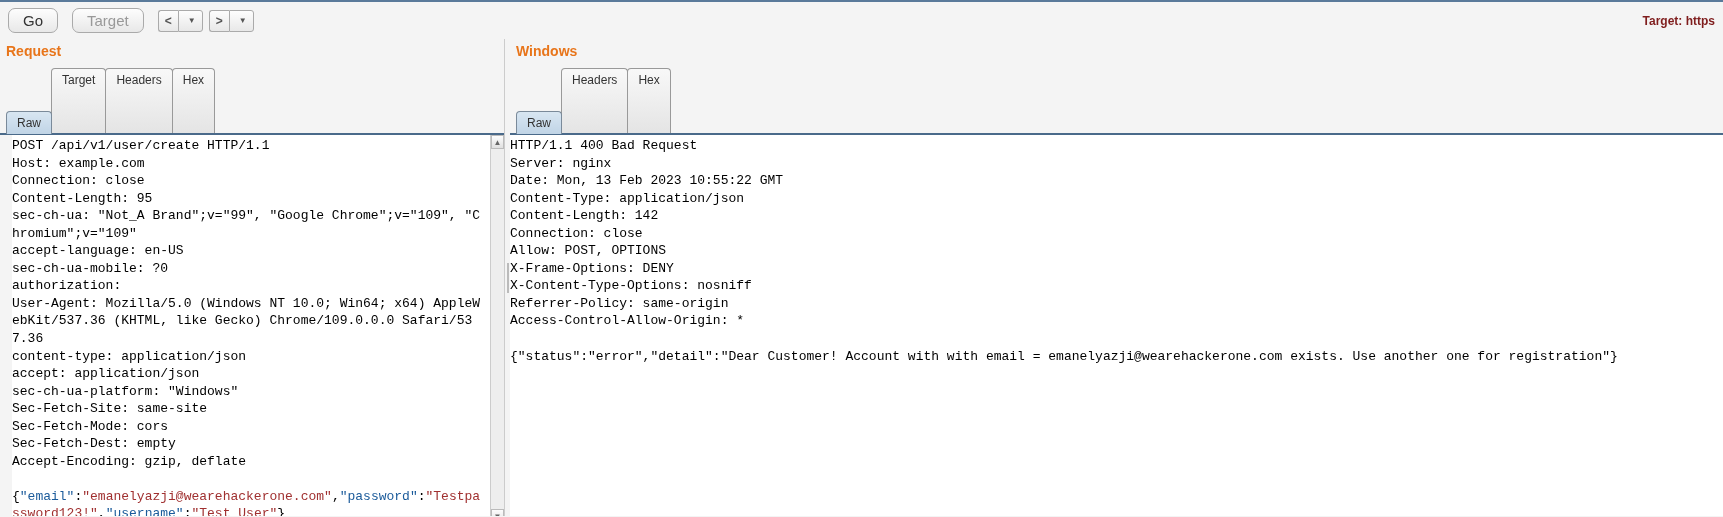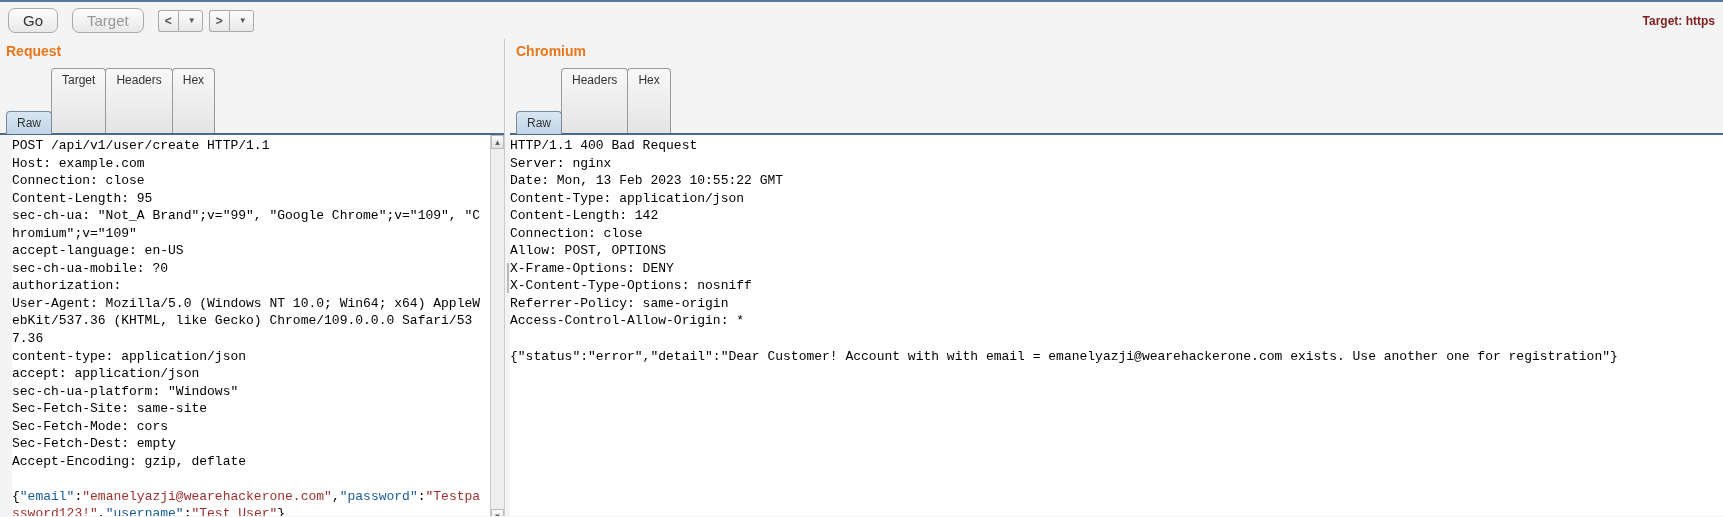--- a/index.html
+++ b/index.html
@@ -96,21 +96,21 @@
       <div class="scrollbar-track">
         <div class="scroll-up">▲</div>
         <div class="scroll-down">▼</div>
       </div>
     </div>
   </div>
 
   <div class="divider"></div>
 
   <div class="pane pane-right">
-    <div class="section-title">Chromium</div>
+    <div class="section-title">Windows</div>
     <div class="tabs">
       <div class="tab active">Raw</div>
       <div class="tab">Headers</div>
       <div class="tab">Hex</div>
     </div>
     <div class="content-wrap">
       <div class="content">HTTP/1.1 400 Bad Request
 Server: nginx
 Date: Mon, 13 Feb 2023 10:55:22 GMT
 Content-Type: application/json

